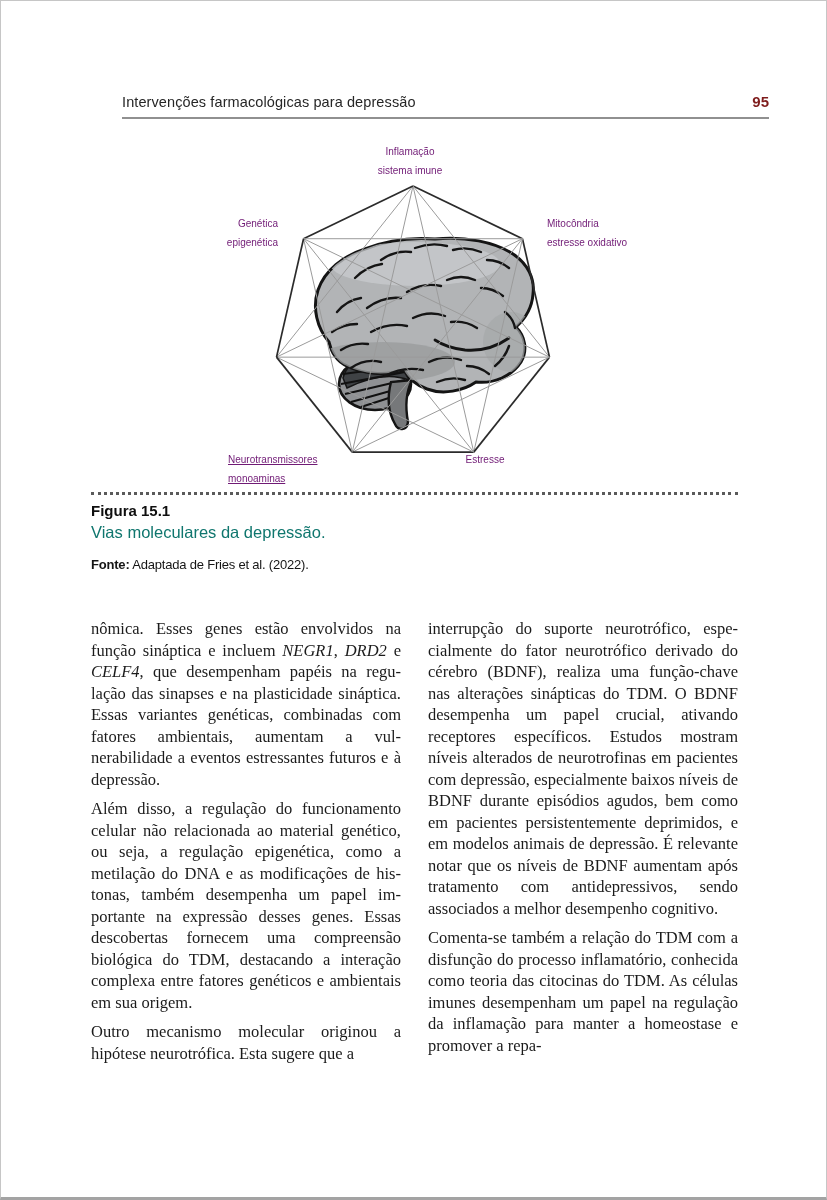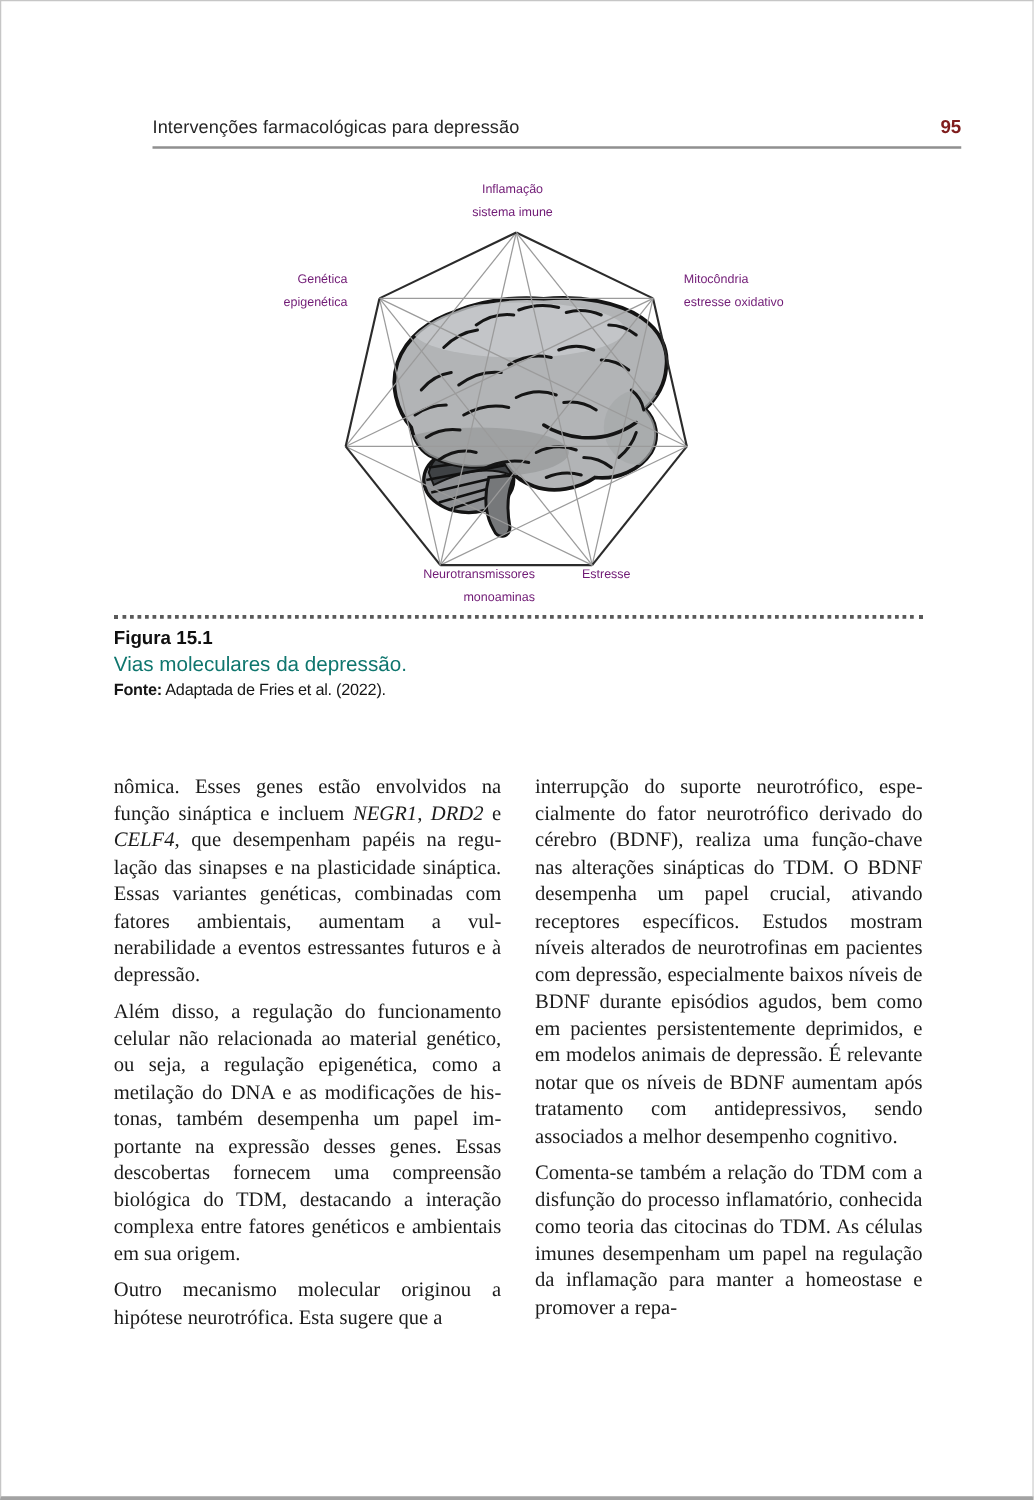--- a/index.html
+++ b/index.html
@@ -26,29 +26,29 @@
   .figure{position:absolute;left:84px;top:135px;width:660px;height:358px;}
   .figure svg{position:absolute;left:0;top:0;}
   .edge-outer{stroke:#2b2b2b;stroke-width:1.7;}
   .edge-inner{stroke:#9b9b9b;stroke-width:1;}
   .node-label{position:absolute;font-size:10px;line-height:19px;color:#701a75;}
   .pos-top{left:245px;top:6px;width:160px;text-align:center;}
   .pos-upper-left{left:13px;top:78px;width:180px;text-align:right;}
   .pos-upper-right{left:462px;top:78px;width:190px;text-align:left;}
   .pos-left{left:7px;top:206px;width:160px;text-align:right;}
   .pos-right{left:489px;top:206px;width:160px;text-align:left;}
-  .pos-bottom-left{left:143px;top:314px;width:200px;text-align:right;}
+  .pos-bottom-left{left:143px;top:314px;width:200px;text-align:left;text-decoration:underline;}
   .pos-bottom-right{left:300px;top:314px;width:200px;text-align:center;}
 
   
   .dotted-rule{position:absolute;left:90px;top:491px;width:647px;height:0;border-top:3px dotted #5a5a5a;}
   .caption{position:absolute;left:90px;top:501px;width:647px;}
   .cap-tag{font-size:15px;font-weight:bold;color:#0f0f0f;}
   .cap-title{font-size:16.5px;color:#0f766e;margin-top:4px;}
-  .cap-source{font-size:13px;color:#151515;margin-top:2px;letter-spacing:-0.2px;}
+  .cap-source{font-size:13px;color:#151515;margin-top:15px;letter-spacing:-0.2px;}
   .cap-source .lbl{font-weight:bold;}
 
   
   .columns{position:absolute;left:90px;top:617px;width:647px;display:flex;gap:27px;}
   .col{
     width:310px;font-family:"Liberation Serif", serif;
     font-size:16.5px;line-height:21.5px;color:#1b1b1b;
     text-align:justify;hyphens:manual;-webkit-hyphens:manual;
   }
   .col p{margin:0 0 8px 0;}

